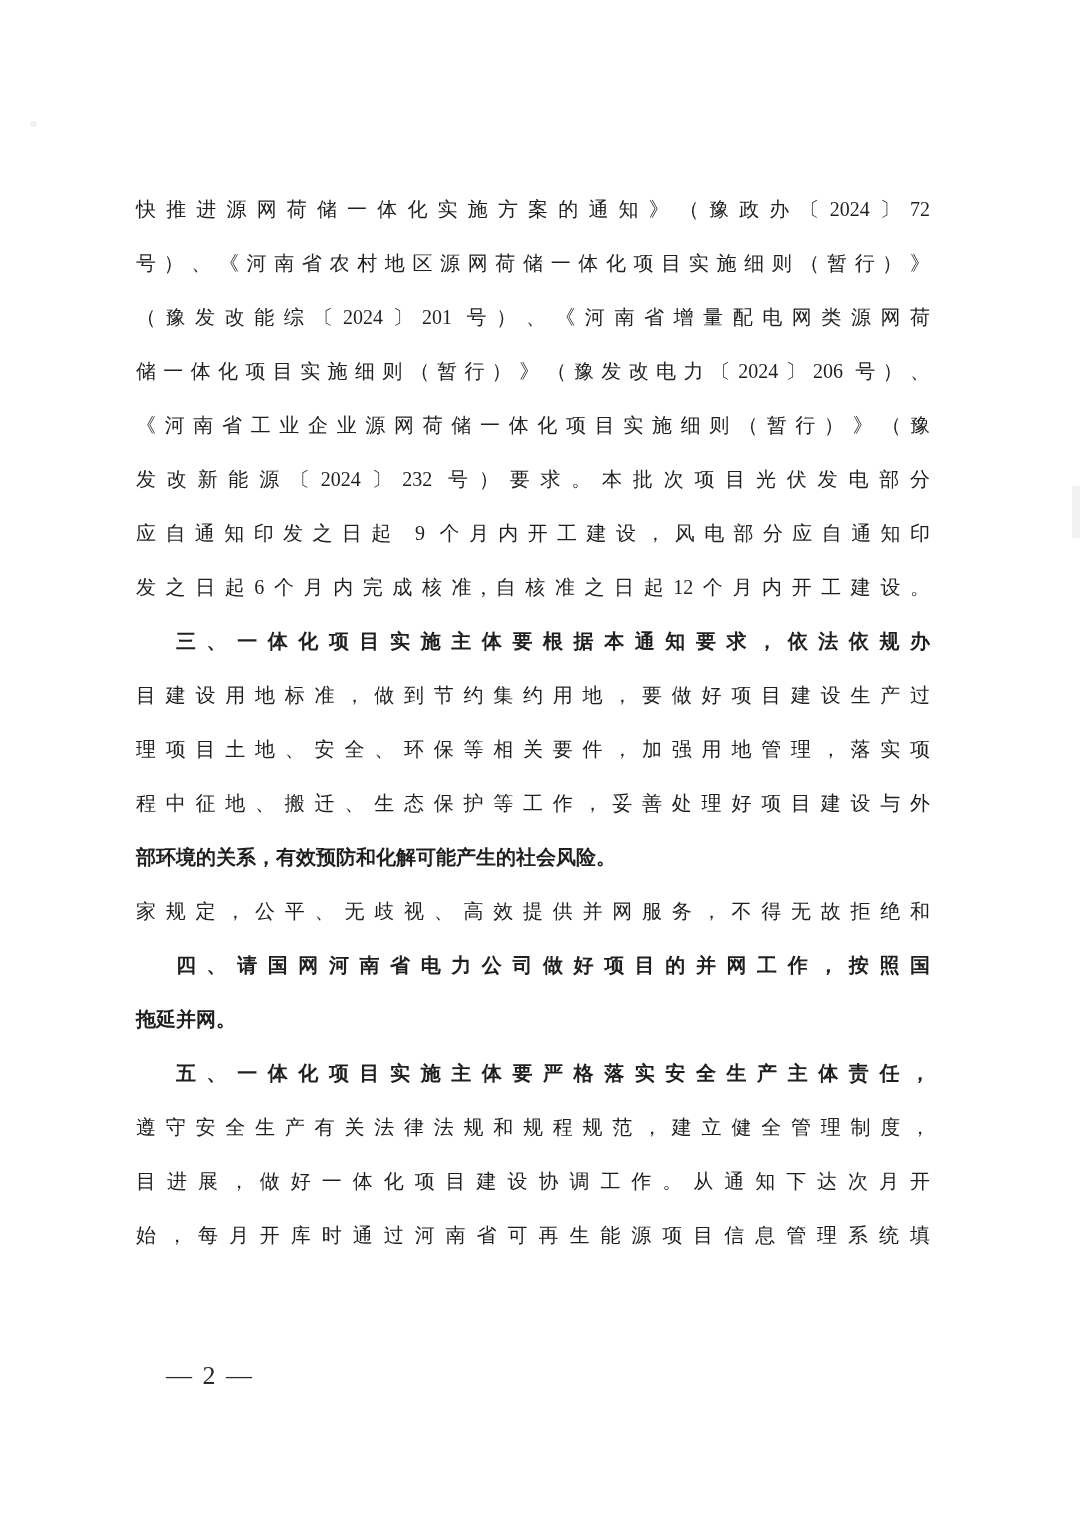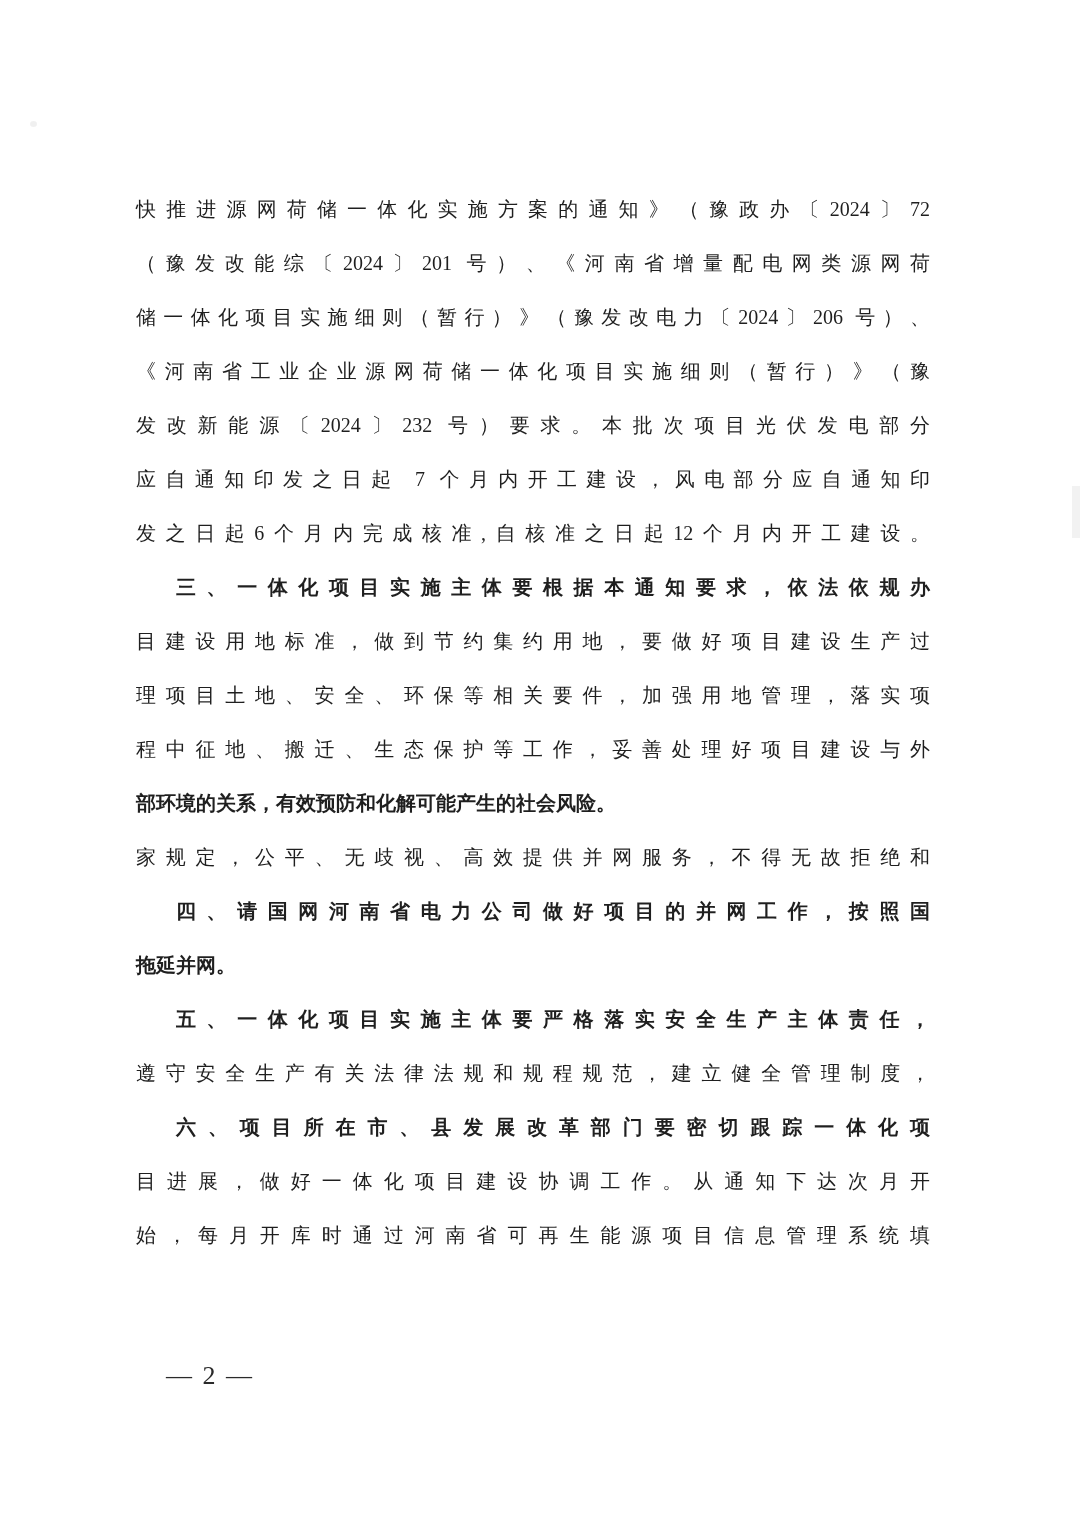--- a/index.html
+++ b/index.html
@@ -69,35 +69,35 @@
 </style>
 </head>
 <body>
 
 <div class="page">
   <div class="artifact-dot"></div>
   <div class="artifact-edge"></div>
 
   <div class="doc-body" id="doc-body">
       <div class="text-line">快推进源网荷储一体化实施方案的通知》（豫政办〔2024〕72</div>
+      <div class="text-line">号）、《河南省农村地区源网荷储一体化项目实施细则（暂行）》</div>
       <div class="text-line">（豫发改能综〔2024〕201 号）、《河南省增量配电网类源网荷</div>
       <div class="text-line">储一体化项目实施细则（暂行）》（豫发改电力〔2024〕206 号）、</div>
       <div class="text-line">《河南省工业企业源网荷储一体化项目实施细则（暂行）》（豫</div>
       <div class="text-line">发改新能源〔2024〕232 号）要求。本批次项目光伏发电部分</div>
-      <div class="text-line">应自通知印发之日起 7 个月内开工建设，风电部分应自通知印</div>
+      <div class="text-line">应自通知印发之日起 9 个月内开工建设，风电部分应自通知印</div>
       <div class="text-line">发之日起6个月内完成核准,自核准之日起12个月内开工建设。</div>
       <div class="text-line indent">三、一体化项目实施主体要根据本通知要求，依法依规办</div>
       <div class="text-line">目建设用地标准，做到节约集约用地，要做好项目建设生产过</div>
       <div class="text-line">理项目土地、安全、环保等相关要件，加强用地管理，落实项</div>
       <div class="text-line">程中征地、搬迁、生态保护等工作，妥善处理好项目建设与外</div>
       <div class="text-line last-left">部环境的关系，有效预防和化解可能产生的社会风险。</div>
       <div class="text-line">家规定，公平、无歧视、高效提供并网服务，不得无故拒绝和</div>
       <div class="text-line indent">四、请国网河南省电力公司做好项目的并网工作，按照国</div>
       <div class="text-line last-left">拖延并网。</div>
       <div class="text-line indent">五、一体化项目实施主体要严格落实安全生产主体责任，</div>
       <div class="text-line">遵守安全生产有关法律法规和规程规范，建立健全管理制度，</div>
-      <div class="text-line indent">六、项目所在市、县发展改革部门要密切跟踪一体化项</div>
       <div class="text-line">目进展，做好一体化项目建设协调工作。从通知下达次月开</div>
       <div class="text-line">始，每月开库时通过河南省可再生能源项目信息管理系统填</div>
     </div>
 
   <div class="page-footer">— 2 —</div>
 </div>
 
 </body></html>

